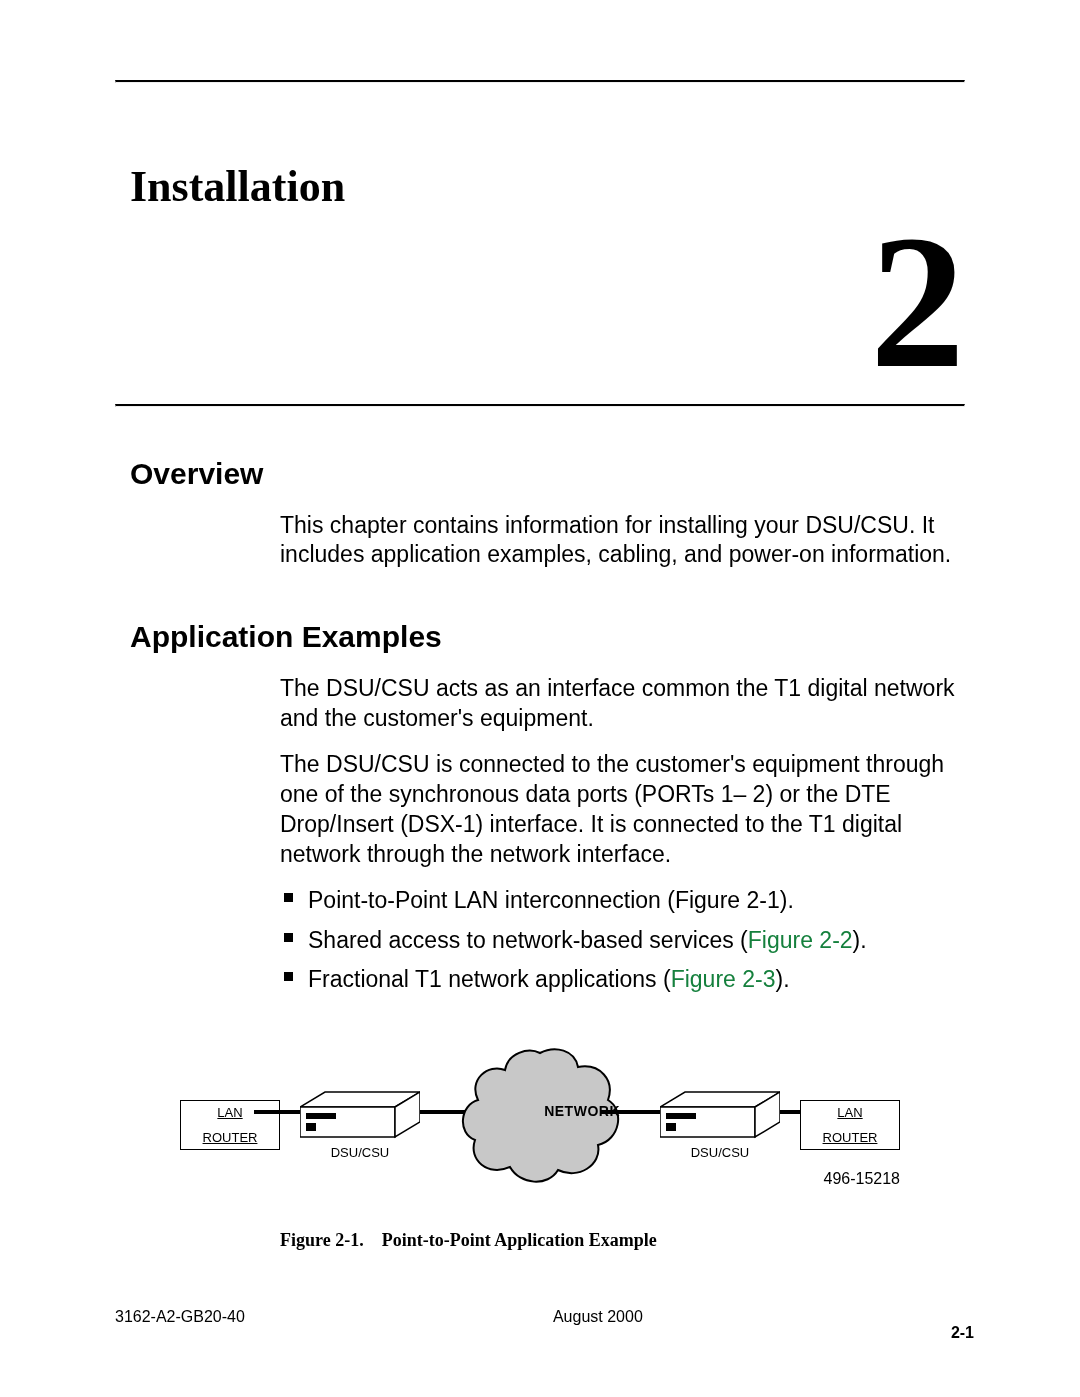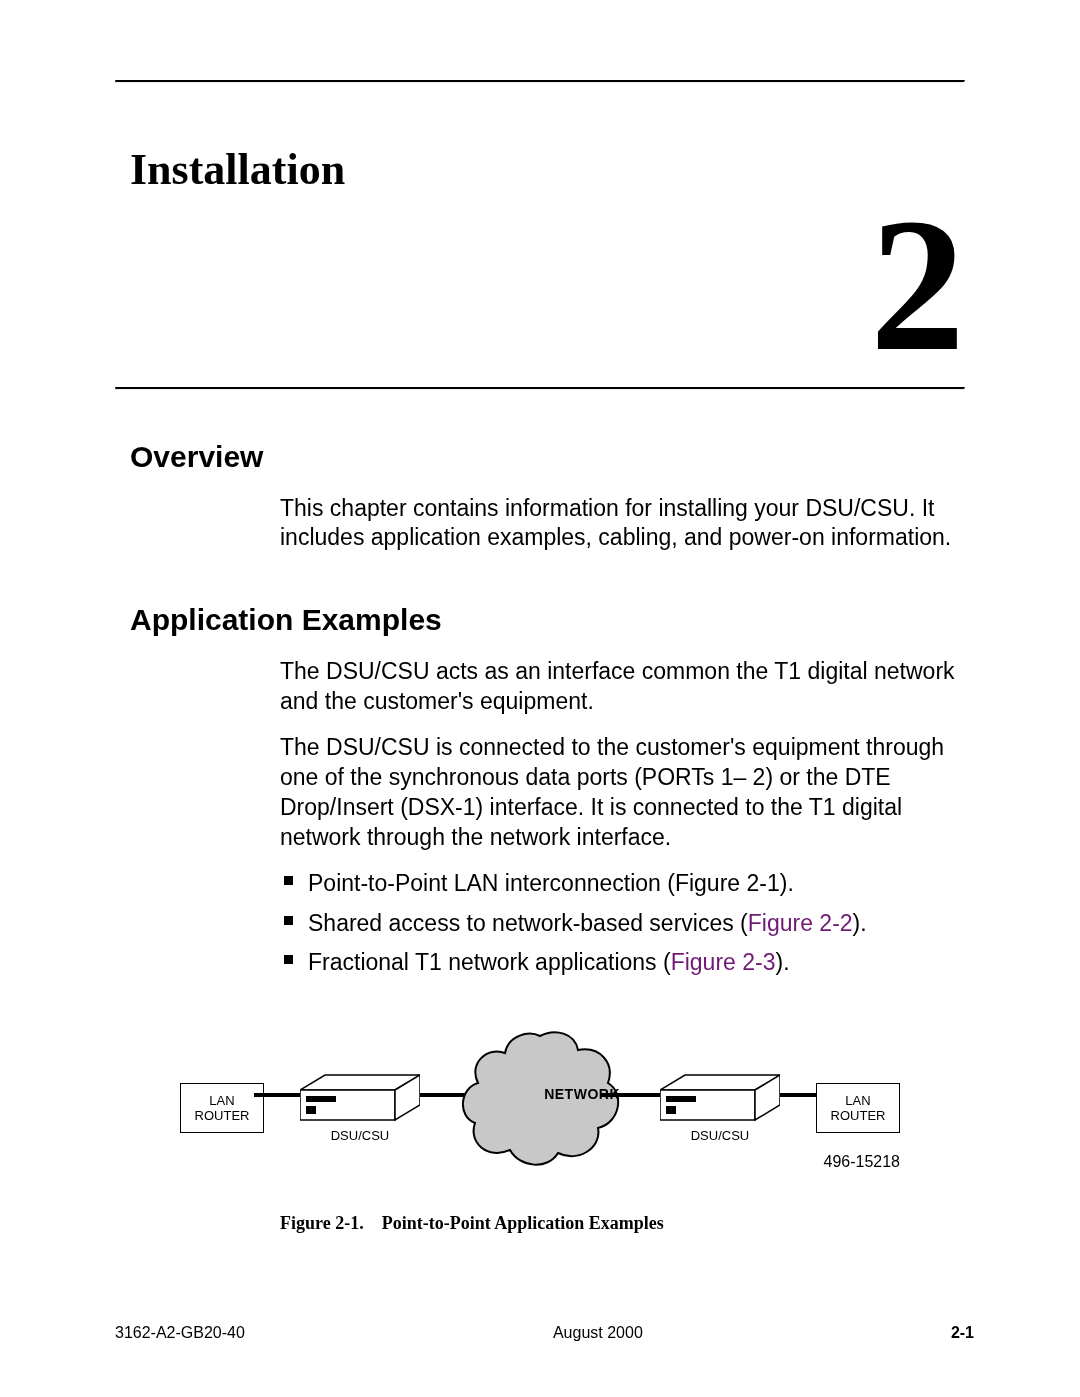--- a/index.html
+++ b/index.html
@@ -13,21 +13,21 @@
     position: relative;
   }
   .page {
     padding: 80px 115px 60px 115px;
   }
   .rule {
     border-top: 2px solid #000;
     margin: 0;
   }
   .chapter-head {
-    padding: 61px 0 0 15px;
+    padding: 78px 0 0 15px;
   }
   .chapter-title {
     font-family: "Times New Roman", serif;
     font-size: 44px;
     font-weight: bold;
     margin: 0 0 10px 0;
   }
   .chapter-num {
     font-family: "Times New Roman", serif;
     font-size: 190px;
@@ -64,44 +64,45 @@
   .bullets li::before {
     content: "";
     position: absolute;
     left: 4px;
     top: 7px;
     width: 9px;
     height: 9px;
     background: #000;
   }
   .xref {
-    color: #701a75;
+    color: #15803d;
   }
   .figure {
     margin: 50px 0 0 0;
     text-align: center;
   }
   .diagram {
     position: relative;
     width: 720px;
     height: 160px;
     margin: 0 auto;
   }
   .box {
     position: absolute;
     border: 1.5px solid #000;
     background: #fff;
     font-size: 13px;
     text-align: center;
     display: flex;
     flex-direction: column;
-    justify-content: center;
+    justify-content: space-between;
     align-items: center;
     line-height: 1.2;
-    padding: 4px 6px;
+    padding: 4px 14px;
+    text-decoration: underline;
   }
   .lan-left  { left: 0;    top: 55px; width: 70px; height: 40px; }
   .lan-right { right: 0;   top: 55px; width: 70px; height: 40px; }
   .device {
     position: absolute;
     top: 42px;
     width: 120px;
     height: 55px;
   }
   .device-left  { left: 120px; }
@@ -160,21 +161,21 @@
   .fig-caption .caplabel { margin-right: 18px; }
   .footer {
     position: absolute;
     bottom: 55px;
     left: 115px;
     right: 106px;
     font-size: 16px;
     display: flex;
     justify-content: space-between;
   }
-  .footer .pg { font-weight: bold; }
+  .footer .pg { font-weight: bold; margin-top: 16px; }
 </style>
 </head>
 <body>
 
 <div class="page">
   <hr class="rule">
 
   <div class="chapter-head">
     <h1 class="chapter-title">Installation</h1>
     <div class="chapter-num">2</div>
@@ -260,21 +261,21 @@
 
       <div class="box lan-right">
         <span>LAN</span>
         <span>ROUTER</span>
       </div>
 
       <div class="fig-id">496-15218</div>
     </div>
 
     <div class="fig-caption">
-      <span class="caplabel">Figure 2-1.</span><span>Point-to-Point Application Examples</span>
+      <span class="caplabel">Figure 2-1.</span><span>Point-to-Point Application Example</span>
     </div>
   </div>
 </div>
 
 <div class="footer">
   <span>3162-A2-GB20-40</span>
   <span>August 2000</span>
   <span class="pg">2-1</span>
 </div>
 

